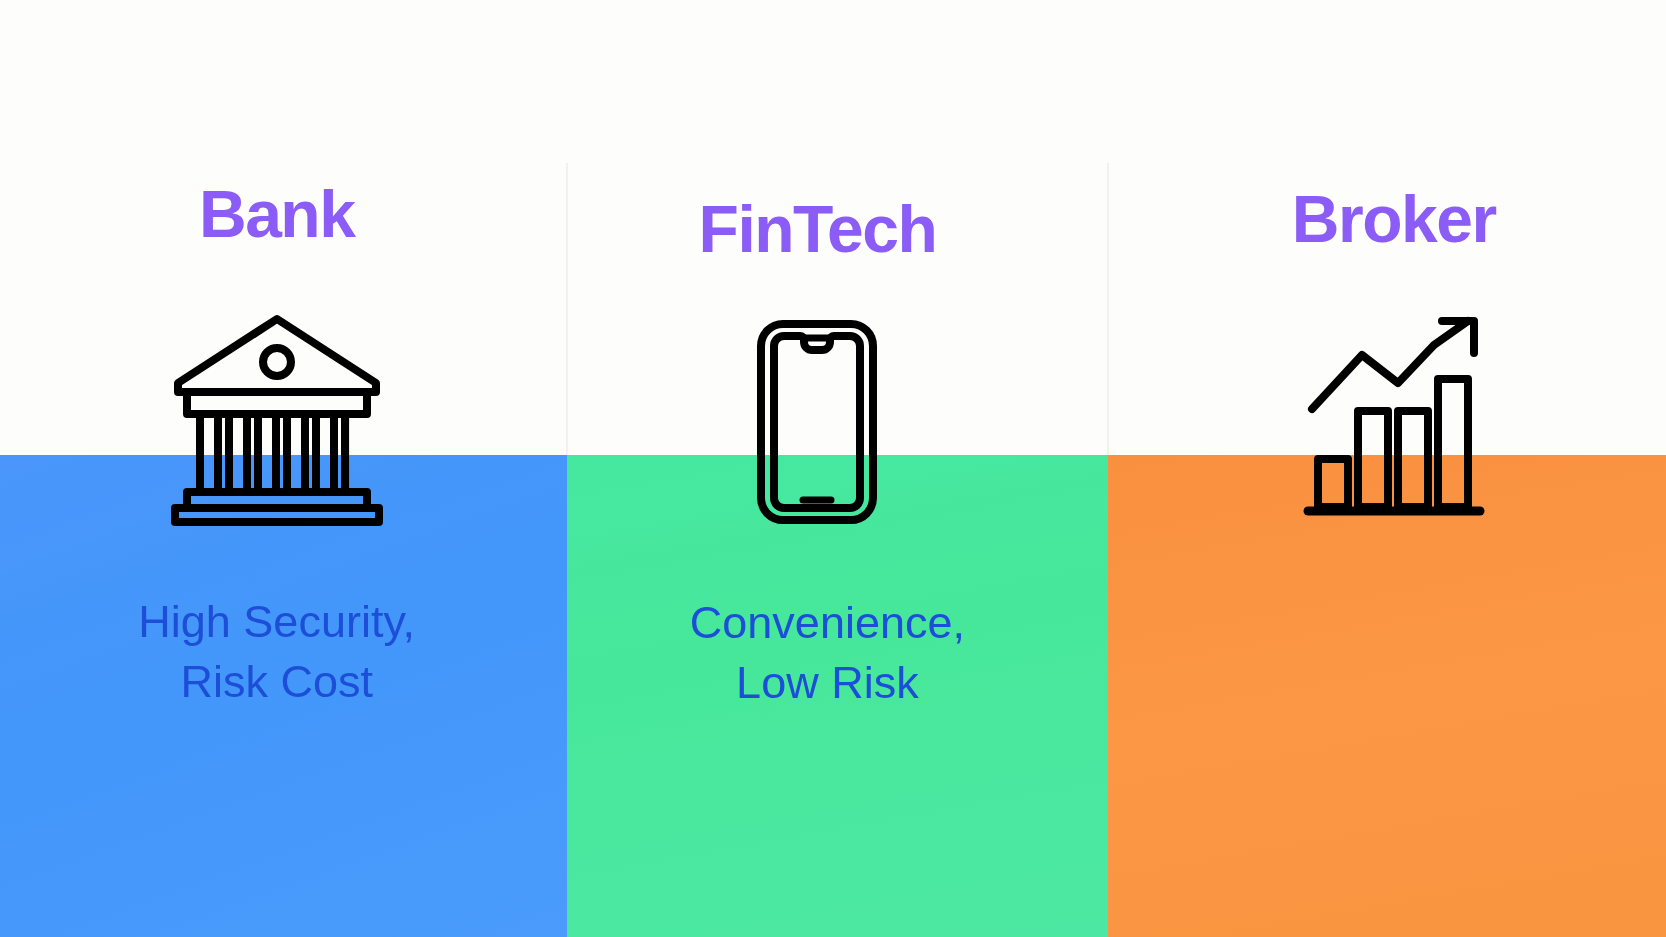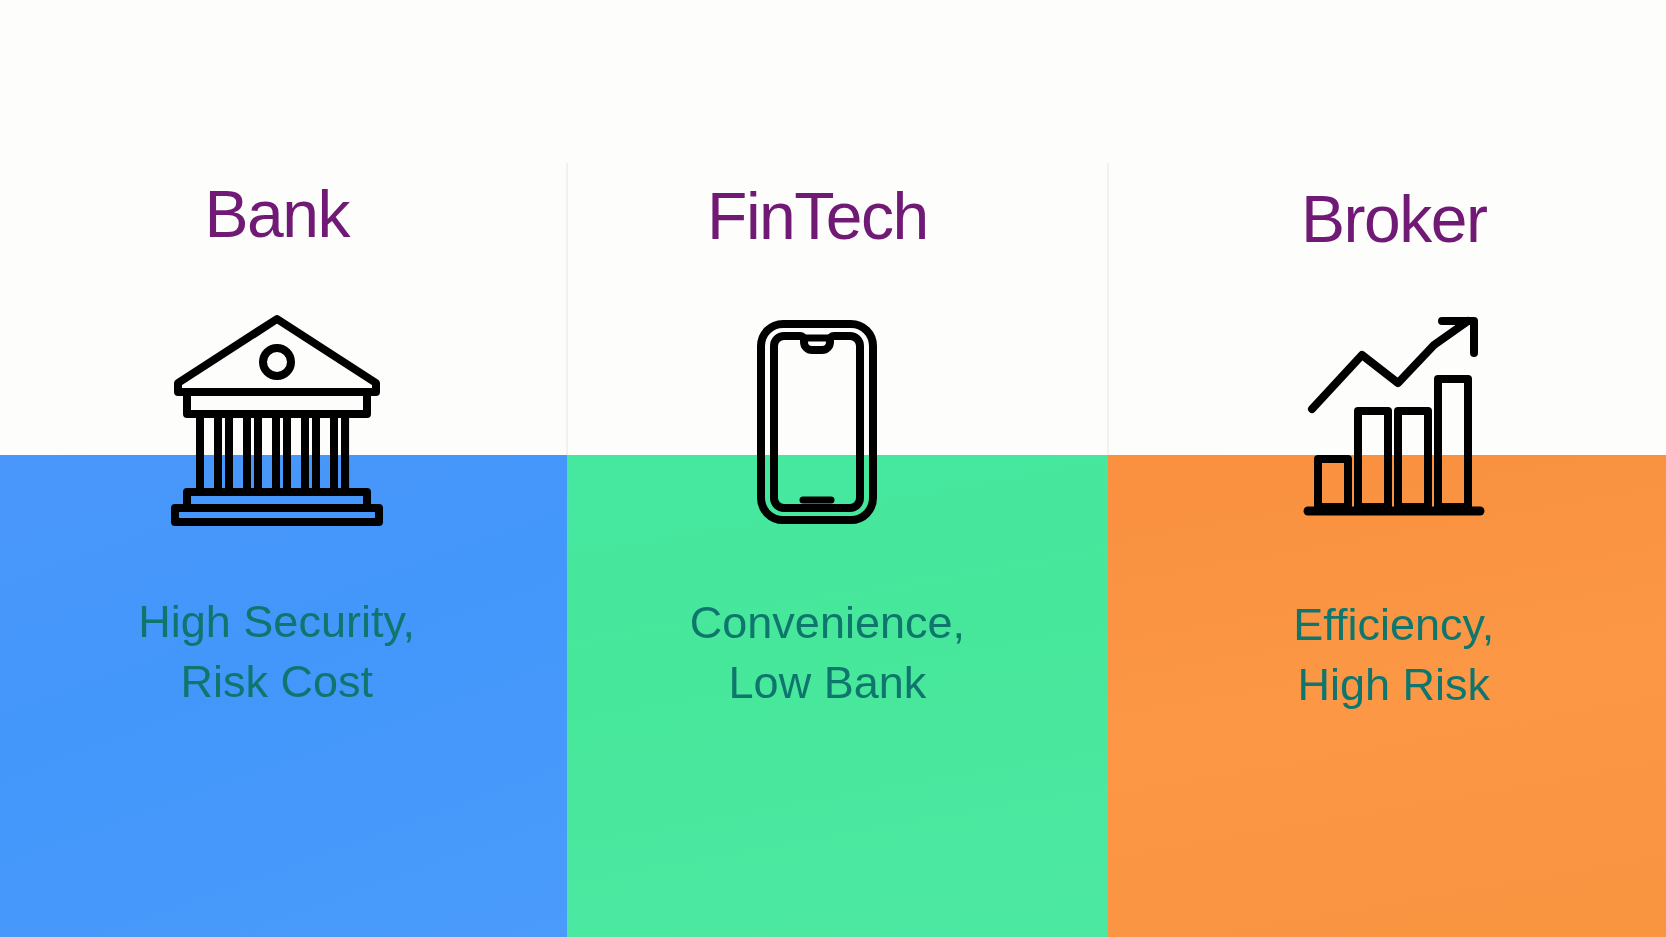--- a/index.html
+++ b/index.html
@@ -88,28 +88,28 @@
   }
   .col-0 { width: 567px; }
   .col-1 { width: 541px; }
   .col-2 { width: 558px; margin-left: 40px; }
 
   .col-title {
     position: absolute;
     left: 0;
     right: 0;
     text-align: center;
-    font-weight: normal;
+    font-weight: bold;
     font-size: 66px;
     letter-spacing: -1.5px;
-    color: #701a75;
+    color: #8b5cf6;
     white-space: nowrap;
   }
   .col-0 .col-title { top: 176px; }
-  .col-1 .col-title { top: 178px; }
+  .col-1 .col-title { top: 191px; }
   .col-2 .col-title { top: 181px; }
 
   .col-icon {
     position: absolute;
     left: 0;
     right: 0;
     display: flex;
     justify-content: center;
     align-items: flex-end;
   }
@@ -117,21 +117,21 @@
   .col-1 .col-icon { top: 316px; height: 208px; }
   .col-2 .col-icon { top: 316px; height: 205px; }
 
   .col-caption {
     position: absolute;
     left: 0;
     right: 0;
     text-align: center;
     font-size: 45px;
     line-height: 1.33;
-    color: #0f766e;
+    color: #1d4ed8;
     font-weight: 400;
   }
   .col-0 .col-caption { top: 592px; }
   .col-1 .col-caption { top: 593px; margin-left: 20px; }
   .col-2 .col-caption { top: 595px; }
 
   .cap-line { display: block; }
 
   svg { display: block; overflow: visible; }
 </style>
@@ -201,21 +201,21 @@
           <path d="M18 26 a10 10 0 0 1 10 -10 h16 a4 4 0 0 1 4 4 v2 a8 8 0 0 0 8 8 h10 a8 8 0 0 0 8 -8 v-2 a4 4 0 0 1 4 -4 h16 a10 10 0 0 1 10 10 v152 a10 10 0 0 1 -10 10 h-66 a10 10 0 0 1 -10 -10 Z"></path>
 
           <path d="M50 18 h22" stroke-width="7"></path>
 
           <path d="M47 180 h28" stroke-width="7"></path>
         </svg>
       </div>
 
       <div class="col-caption">
         <span class="cap-line">Convenience,</span>
-        <span class="cap-line">Low Bank</span>
+        <span class="cap-line">Low Risk</span>
       </div>
     </div>
 
     <div class="col col-2">
       <div class="col-title">Broker</div>
 
       <div class="col-icon">
         <svg width="176" height="202" viewBox="0 0 176 202" fill="none" stroke="#000" stroke-width="8" stroke-linejoin="round" stroke-linecap="round">
 
           <path d="M2 192 H174" stroke-width="9"></path>
@@ -224,20 +224,16 @@
           <rect x="52" y="92" width="30" height="96"></rect>
           <rect x="92" y="92" width="30" height="96"></rect>
           <rect x="132" y="60" width="30" height="128"></rect>
 
           <path d="M6 90 L56 36 L92 64 L128 26 L162 2"></path>
 
           <path d="M136 2 H168 V34"></path>
         </svg>
       </div>
 
-      <div class="col-caption">
-        <span class="cap-line">Efficiency,</span>
-        <span class="cap-line">High Risk</span>
-      </div>
     </div>
 
   </div>
 </div>
 
 </body></html>

